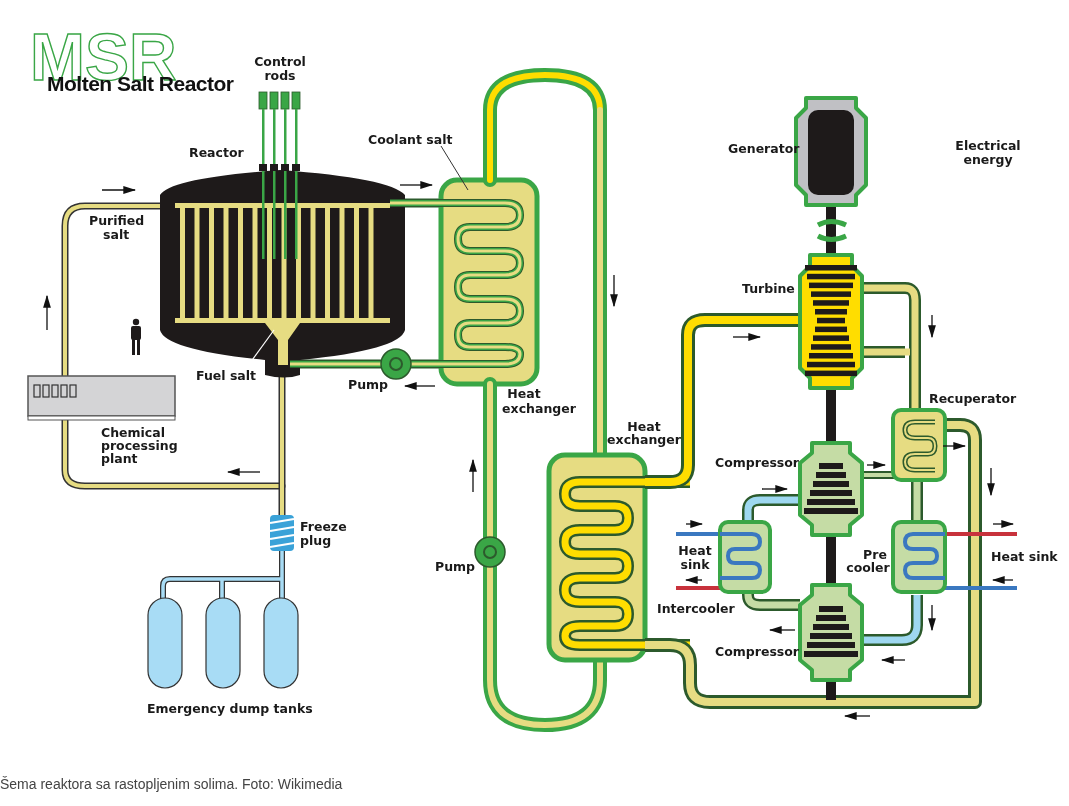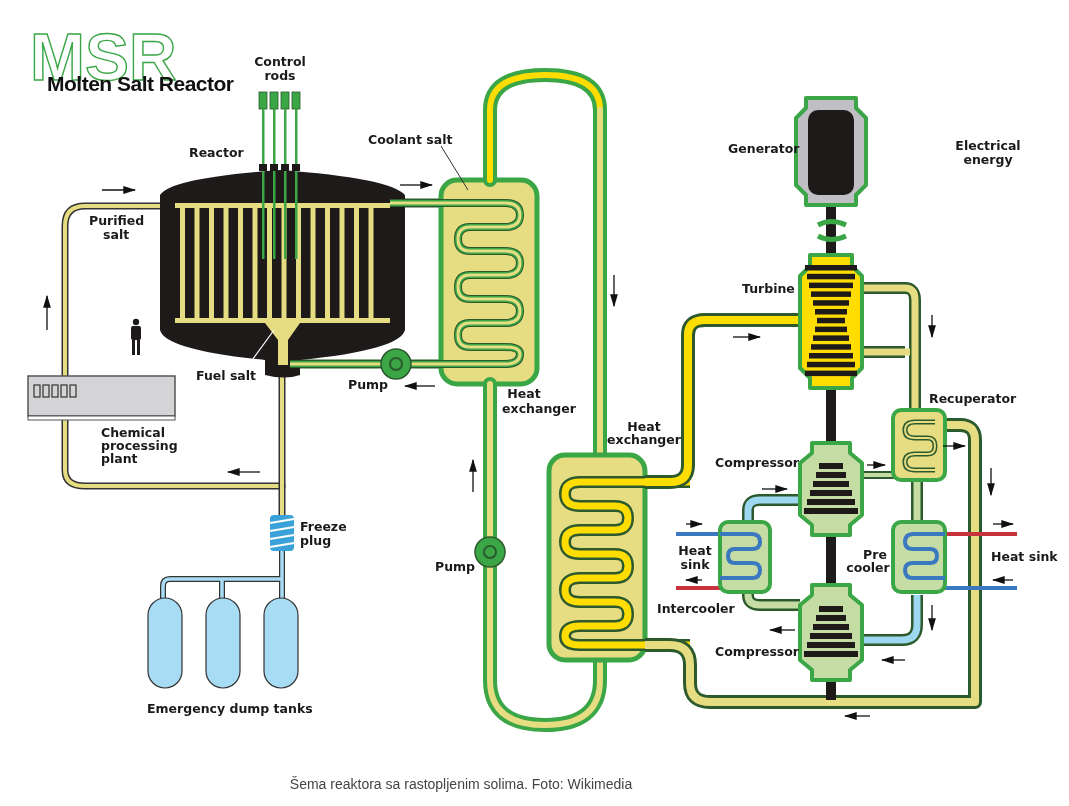--- a/index.html
+++ b/index.html
@@ -1,21 +1,21 @@
 <!DOCTYPE html>
 <html><head>
 <meta charset="utf-8">
 <style>
   html,body{margin:0;padding:0;background:#ffffff;}
   body{width:1069px;height:806px;overflow:hidden;position:relative;font-family:"DejaVu Sans",sans-serif;}
   #diagram{position:absolute;left:0;top:0;width:1069px;height:770px;}
   .lbl{font-family:"DejaVu Sans",sans-serif;font-weight:bold;font-size:12.5px;fill:#1a1a1a;}
   .logo-big{font-family:"Liberation Sans",sans-serif;font-weight:bold;font-size:66px;fill:none;stroke:#3aa646;stroke-width:1.4;}
   .logo-sub{font-family:"Liberation Sans",sans-serif;font-weight:bold;font-size:21px;fill:#111;letter-spacing:-0.5px;}
-  .caption{position:absolute;left:0;top:776px;width:922px;text-align:center;font-family:"Liberation Sans",sans-serif;font-size:14px;color:#444;}
+  .caption{position:absolute;left:0;top:776px;width:922px;font-family:"Liberation Sans",sans-serif;font-size:14px;color:#444;}
 </style>
 </head>
 <body>
 
 <svg id="diagram" viewBox="0 0 1069 770" xmlns="http://www.w3.org/2000/svg">
   <defs>
     <marker id="arr" markerWidth="10" markerHeight="8" refX="9" refY="4" orient="auto">
       <path d="M0,1 L10,4 L0,7 Z" fill="#111"></path>
     </marker>
   </defs>

